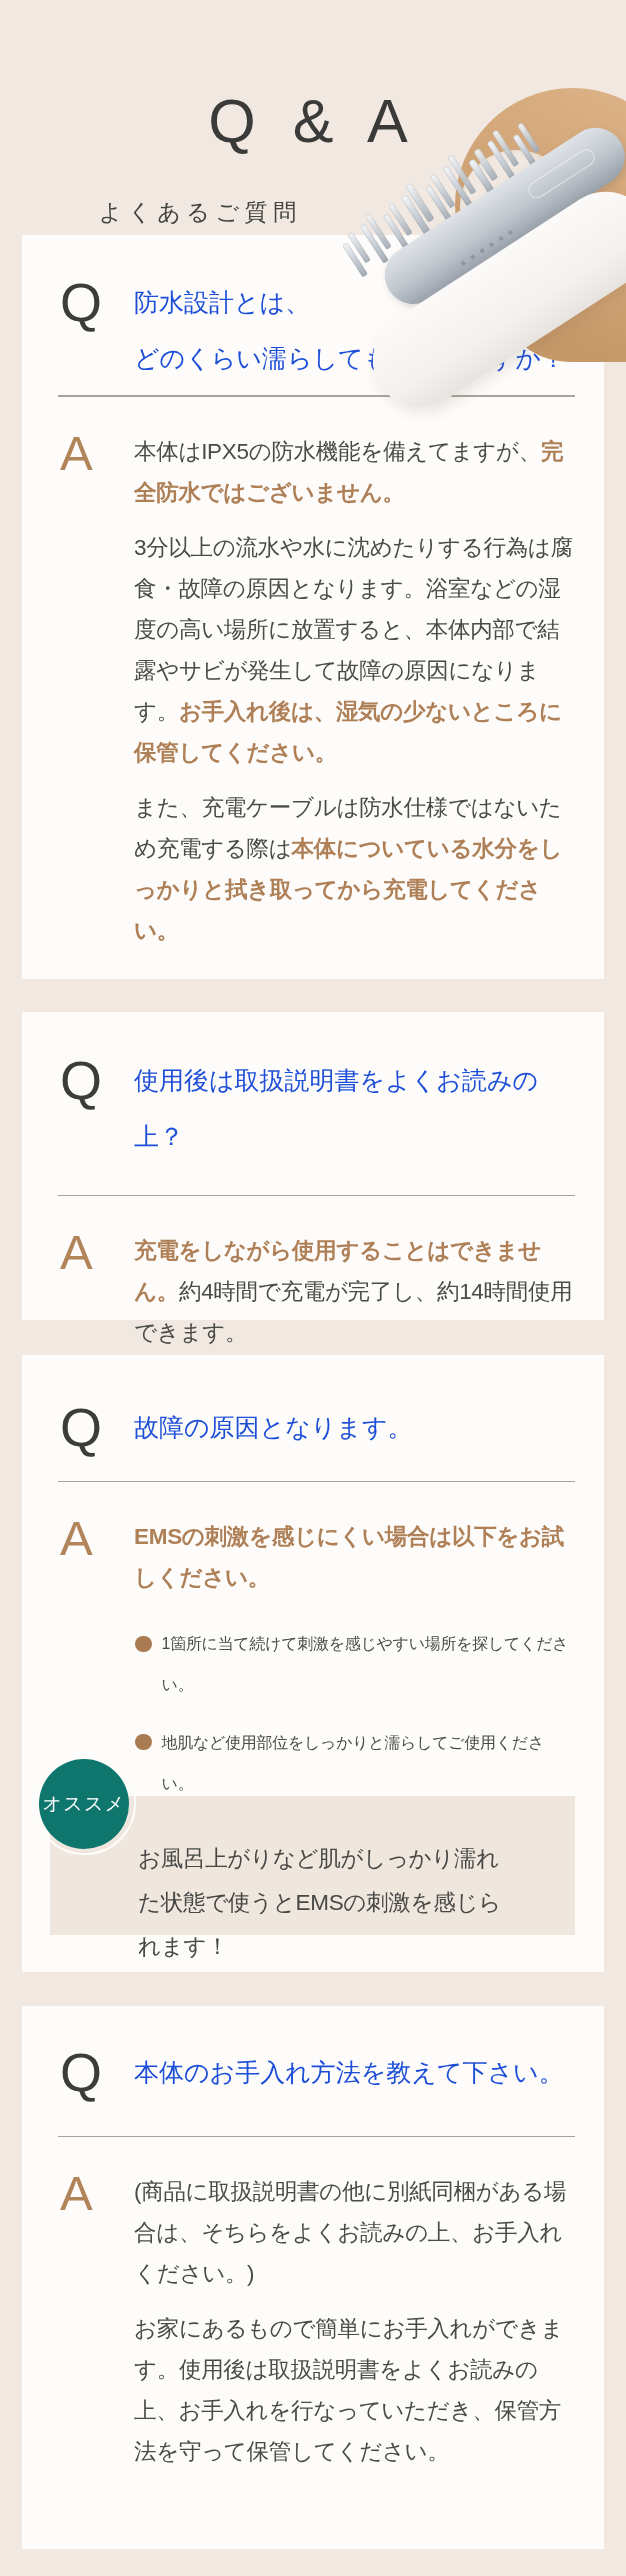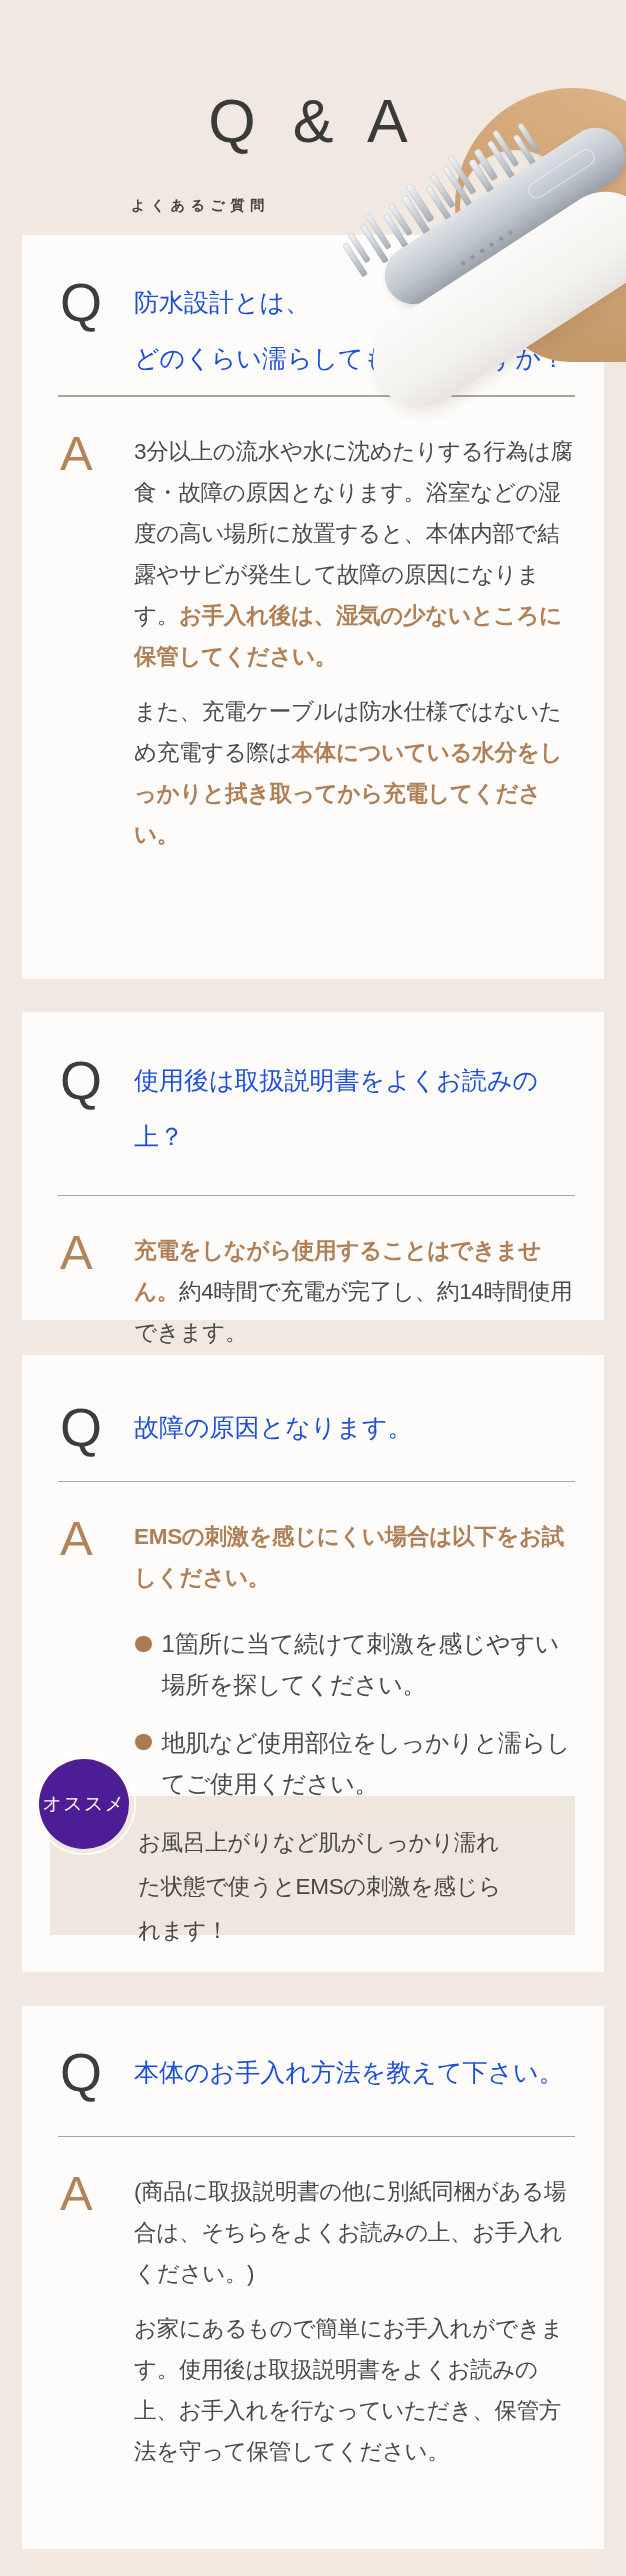--- a/index.html
+++ b/index.html
@@ -4,21 +4,21 @@
 <style>
   * { margin:0; padding:0; box-sizing:border-box; }
   html,body { background:#e9e2da; }
   body { width:626px; font-family:"Liberation Sans","DejaVu Sans",sans-serif; }
   .page { position:relative; width:626px; height:2576px; background:#f1e9e1; overflow:hidden; }
 
   
   .title { position:absolute; top:86px; left:0; width:100%; text-align:center;
            font-size:61px; font-weight:300; letter-spacing:10px; color:#3a3a38; z-index:4; }
   .subtitle { position:absolute; top:197px; left:0; width:64%; text-align:center;
-              font-size:14px; font-weight:700; letter-spacing:5.6px; color:#42423f; z-index:4; }
+              font-size:23px; font-weight:400; letter-spacing:5.6px; color:#42423f; z-index:4; }
 
   
   .hero { position:absolute; inset:0; z-index:3; pointer-events:none; }
   .pedestal-circle { position:absolute; left:455px; top:88px; width:235px; height:235px;
            border-radius:50%; background:linear-gradient(210deg,#dcb287 10%,#cfa273 60%,#c29263 100%); }
   .pedestal-side { position:absolute; left:495px; top:207px; width:133px; height:155px;
            border-radius:0 0 0 75px; background:linear-gradient(200deg,#d8ac7f 0%,#c59868 80%); }
   .pedestal-bite { position:absolute; left:460px; top:150px; width:113px; height:113px;
            border-radius:50%; background:#f1e9e1; box-shadow:inset -3.8px -2.5px 8.8px rgba(150,110,70,.25); }
   .brush-rot { position:absolute; left:329px; top:81px; width:351px; height:269px;
@@ -60,32 +60,32 @@
   .card4 .divider { margin-top:36px; }
 
   .a-row { display:flex; margin-top:34px; padding:0 30px 0 38px; }
   .a-letter { flex:0 0 74px; width:74px; font-size:49px; line-height:45px;
               font-weight:300; color:#b28459; }
   .a-body { flex:1; font-size:22.5px; line-height:41px; letter-spacing:-0.3px; color:#4a4a48; }
   .a-body p + p { margin-top:14px; }
   .seg.accent { color:#af8057; font-weight:700; }
 
   .bullets { list-style:none; margin-top:25px; }
-  .bullets li { display:flex; font-size:24px; line-height:41px; }
+  .bullets li { display:flex; font-size:16px; line-height:41px; }
   .bullets li + li { margin-top:16.3px; }
   .dot { flex:0 0 16.3px; width:16.3px; height:16.3px; border-radius:50%;
          background:#aa7b52; margin:12.5px 10px 0 1.3px; }
 
   .tip-panel { position:absolute; left:28px; top:441px; width:525px; height:139px;
-         background:#efe6dd; padding:25px 61px 0 88px;
+         background:#efe6dd; padding:41px 61px 0 88px;
          font-size:22.5px; line-height:44px; letter-spacing:-0.3px; color:#474745; }
   .tip-badge { position:absolute; left:10.6px; top:397px; width:103px; height:103px;
          border-radius:50%; border:2.5px solid #fffdfb;
          display:flex; align-items:center; justify-content:center; z-index:2; }
-  .tip-badge-disc { width:90px; height:90px; border-radius:50%; background:#4c1d95;
+  .tip-badge-disc { width:90px; height:90px; border-radius:50%; background:#0f766e;
          display:flex; align-items:center; justify-content:center;
          color:#ffffff; font-size:19px; letter-spacing:1.3px; font-weight:500; }
 </style>
 </head>
 <body>
 
 <div class="page">
 
   <h1 class="title">Q &amp; A</h1>
   <div class="subtitle">よくあるご質問</div>
@@ -127,20 +127,21 @@
       <div class="q-letter">Q</div>
       <div class="q-text">
           <div>防水設計とは、</div>
           <div>どのくらい濡らしても大丈夫ですか？</div>
         </div>
     </div>
     <div class="divider"></div>
     <div class="a-row">
       <div class="a-letter">A</div>
       <div class="a-body">
+          <p><span class="seg">本体はIPX5の防水機能を備えてますが、</span><span class="seg accent">完全防水ではございません。</span></p>
           <p><span class="seg">3分以上の流水や水に沈めたりする行為は腐食・故障の原因となります。浴室などの湿度の高い場所に放置すると、本体内部で結露やサビが発生して故障の原因になります。</span><span class="seg accent">お手入れ後は、湿気の少ないところに保管してください。</span></p>
           <p><span class="seg">また、充電ケーブルは防水仕様ではないため充電する際は</span><span class="seg accent">本体についている水分をしっかりと拭き取ってから充電してください。</span></p>
         </div>
     </div>
   </section>
 
   <section class="card card2">
     <div class="q-row">
       <div class="q-letter">Q</div>
       <div class="q-text">

